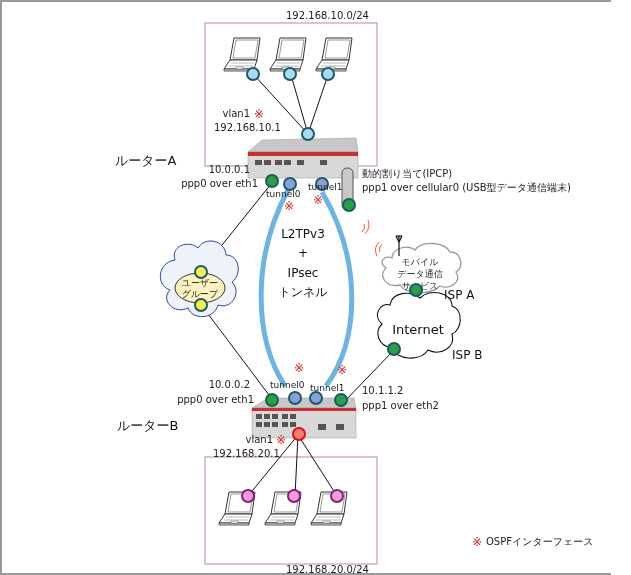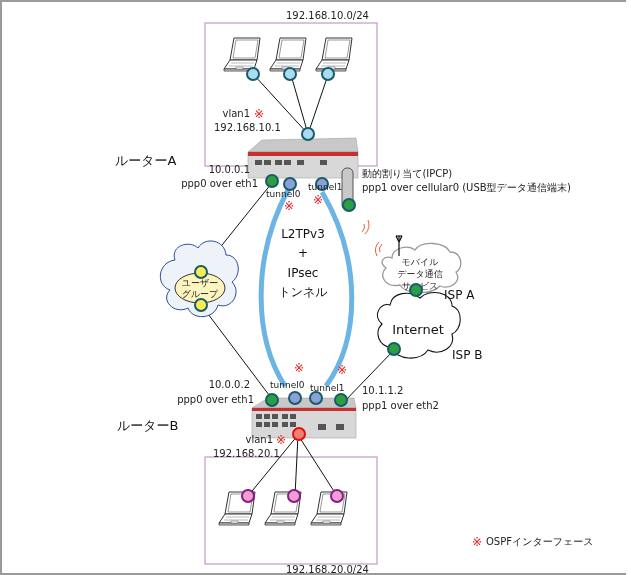--- a/index.html
+++ b/index.html
@@ -1,16 +1,16 @@
 <!DOCTYPE html>
 <html><head>
 <meta charset="utf-8">
 <style>
   html, body { margin:0; padding:0; background:#ffffff; }
-  #stage { position:relative; width:611px; height:575px; overflow:hidden; background:#fff;padding-left:15px; }
+  #stage { position:relative; width:611px; height:575px; overflow:hidden; background:#fff; }
   svg { position:absolute; left:0; top:0; }
   .t { font-family:"DejaVu Sans", sans-serif; font-size:10px; fill:#222; }
   .tl { font-family:"DejaVu Sans", sans-serif; font-size:13px; fill:#111; }
   .tm { font-family:"DejaVu Sans", sans-serif; font-size:12px; fill:#111; }
   .ts { font-family:"DejaVu Sans", sans-serif; font-size:9px; fill:#222; }
   .mark { font-family:"DejaVu Sans", sans-serif; font-size:12px; fill:#e02020; }
 </style>
 </head>
 <body>
 

